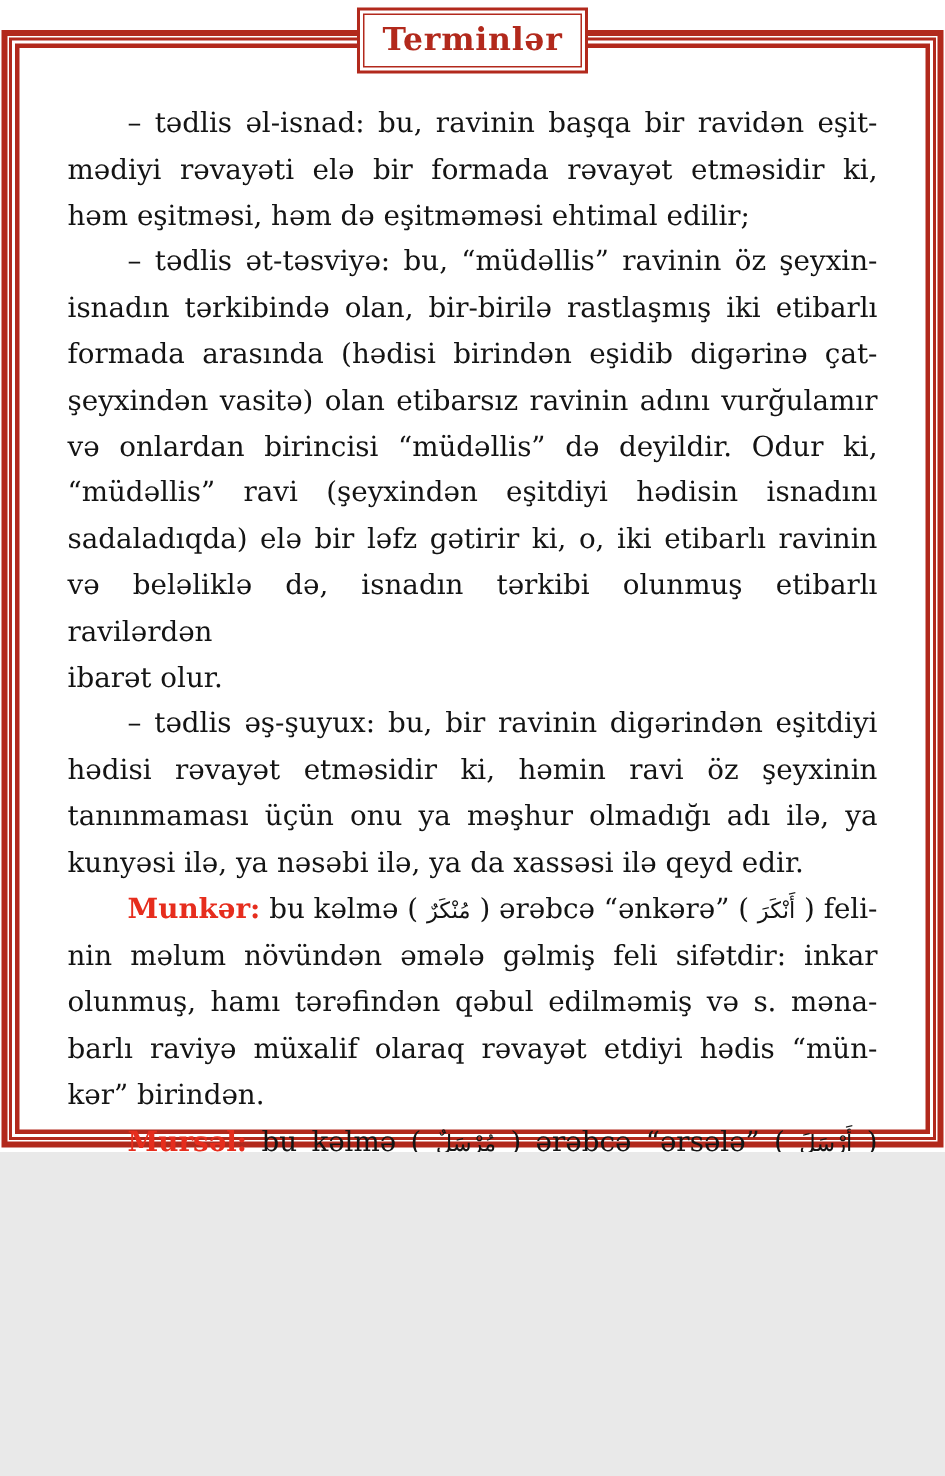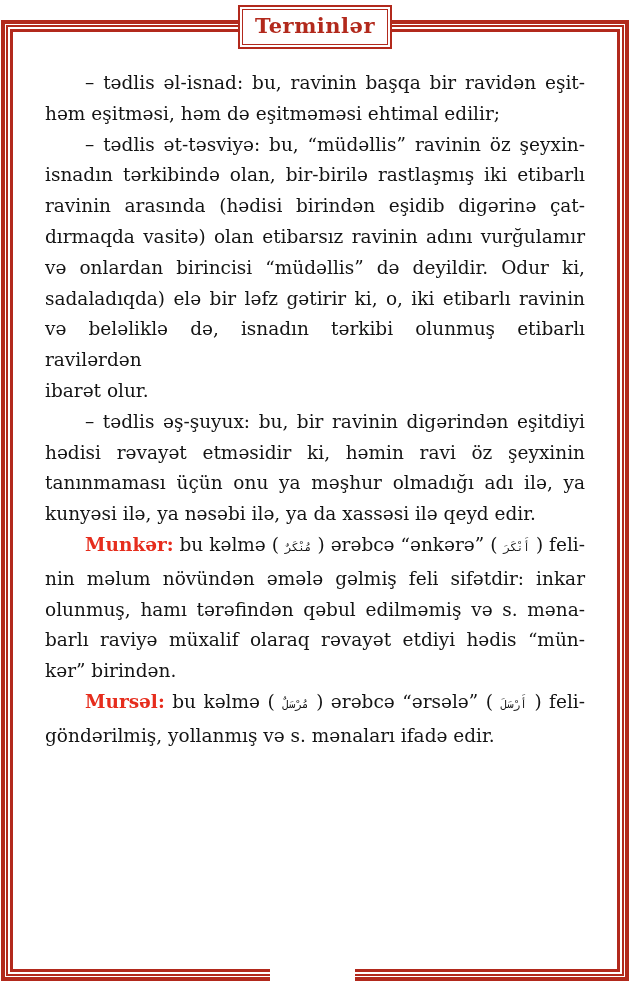--- a/index.html
+++ b/index.html
@@ -1,18 +1,18 @@
 <!DOCTYPE html>
 <html style="--frame-red: #b2291c; --accent-red: #e62d1d; --ink: #141414;"><head>
 <meta charset="utf-8">
 <style>
   html,body{margin:0;padding:0;background:#e9e9e9;}
   .page{
     position:relative;
-    width:630px;height:984px;
+    width:630px;height:768px;
     background:#fff;
     font-family:"DejaVu Serif","Liberation Serif",serif;
     overflow:hidden;
     margin:0 auto;
   }
   
   .f1{position:absolute;left:1px;right:1px;top:20px;bottom:3px;border:4px solid var(--frame-red);}
   .f2{position:absolute;inset:1px;border:2px solid var(--frame-red);}
   .f3{position:absolute;inset:2px;border:3px solid var(--frame-red);}
   
@@ -30,21 +30,21 @@
   
   .content{
     position:absolute;left:45px;top:68px;width:540px;
     font-size:18.5px;line-height:30.8px;color:var(--ink);
   }
   .para{margin:0;}
   .line{text-align:justify;text-align-last:justify;}
   .line.first{padding-left:40px;}
   .line.last{text-align-last:left;}
   .seg-red{color:var(--accent-red);font-weight:bold;}
-  .seg-ar{font-family:Liberation Mono, monospace;font-size:11px;unicode-bidi:isolate;direction:rtl;}
+  .seg-ar{font-family:Liberation Serif, serif;font-size:15px;unicode-bidi:isolate;direction:rtl;}
 </style>
 </head>
 <body>
 
 <div class="page">
 
   <div class="f1">
     <div class="f2">
       <div class="f3"></div>
     </div>
@@ -54,28 +54,30 @@
 
   <div class="titlebox">
     <div class="titlebox-inner">
       <span class="title">Terminlər</span>
     </div>
   </div>
 
   <div class="content" id="content">
       <div class="para">
         <div class="line first"><span class="seg-n">– tədlis əl-isnad: bu, ravinin başqa bir ravidən eşit-</span></div>
+        <div class="line"><span class="seg-n">mədiyi rəvayəti elə bir formada rəvayət etməsidir ki,</span></div>
         <div class="line last"><span class="seg-n">həm eşitməsi, həm də eşitməməsi ehtimal edilir;</span></div>
       </div>
       <div class="para">
         <div class="line first"><span class="seg-n">– tədlis ət-təsviyə: bu, “müdəllis” ravinin öz şeyxin-</span></div>
         <div class="line"><span class="seg-n">isnadın tərkibində olan, bir-birilə rastlaşmış iki etibarlı</span></div>
-        <div class="line"><span class="seg-n">ravinin arasında (hədisi birindən eşidib digərinə çat-</span></div>
-        <div class="line"><span class="seg-n">dırmaqda vasitə) olan etibarsız ravinin adını vurğulamır</span></div>
+        <div class="line"><span class="seg-n">formada arasında (hədisi birindən eşidib digərinə çat-</span></div>
+        <div class="line"><span class="seg-n">şeyxindən vasitə) olan etibarsız ravinin adını vurğulamır</span></div>
         <div class="line"><span class="seg-n">və onlardan birincisi “müdəllis” də deyildir. Odur ki,</span></div>
+        <div class="line"><span class="seg-n">“müdəllis” ravi (şeyxindən eşitdiyi hədisin isnadını</span></div>
         <div class="line"><span class="seg-n">sadaladıqda) elə bir ləfz gətirir ki, o, iki etibarlı ravinin</span></div>
         <div class="line"><span class="seg-n">və beləliklə də, isnadın tərkibi olunmuş etibarlı ravilərdən</span></div>
         <div class="line last"><span class="seg-n">ibarət olur.</span></div>
       </div>
       <div class="para">
         <div class="line first"><span class="seg-n">– tədlis əş-şuyux: bu, bir ravinin digərindən eşitdiyi</span></div>
         <div class="line"><span class="seg-n">hədisi rəvayət etməsidir ki, həmin ravi öz şeyxinin</span></div>
         <div class="line"><span class="seg-n">tanınmaması üçün onu ya məşhur olmadığı adı ilə, ya</span></div>
         <div class="line last"><span class="seg-n">kunyəsi ilə, ya nəsəbi ilə, ya da xassəsi ilə qeyd edir.</span></div>
       </div>

